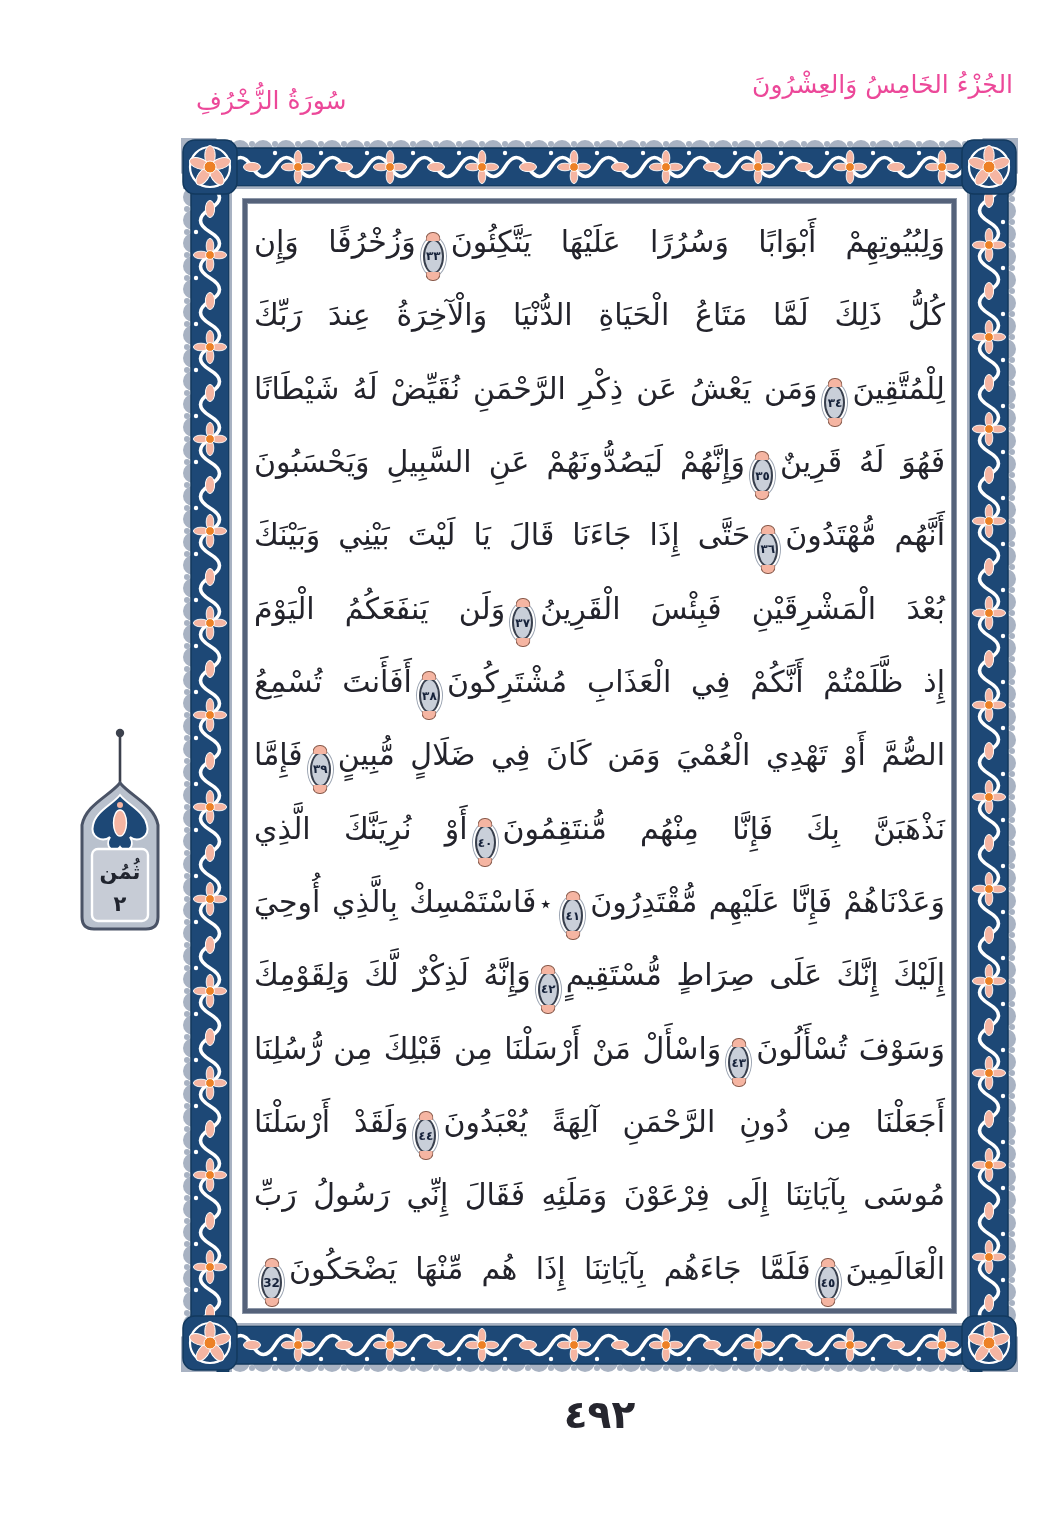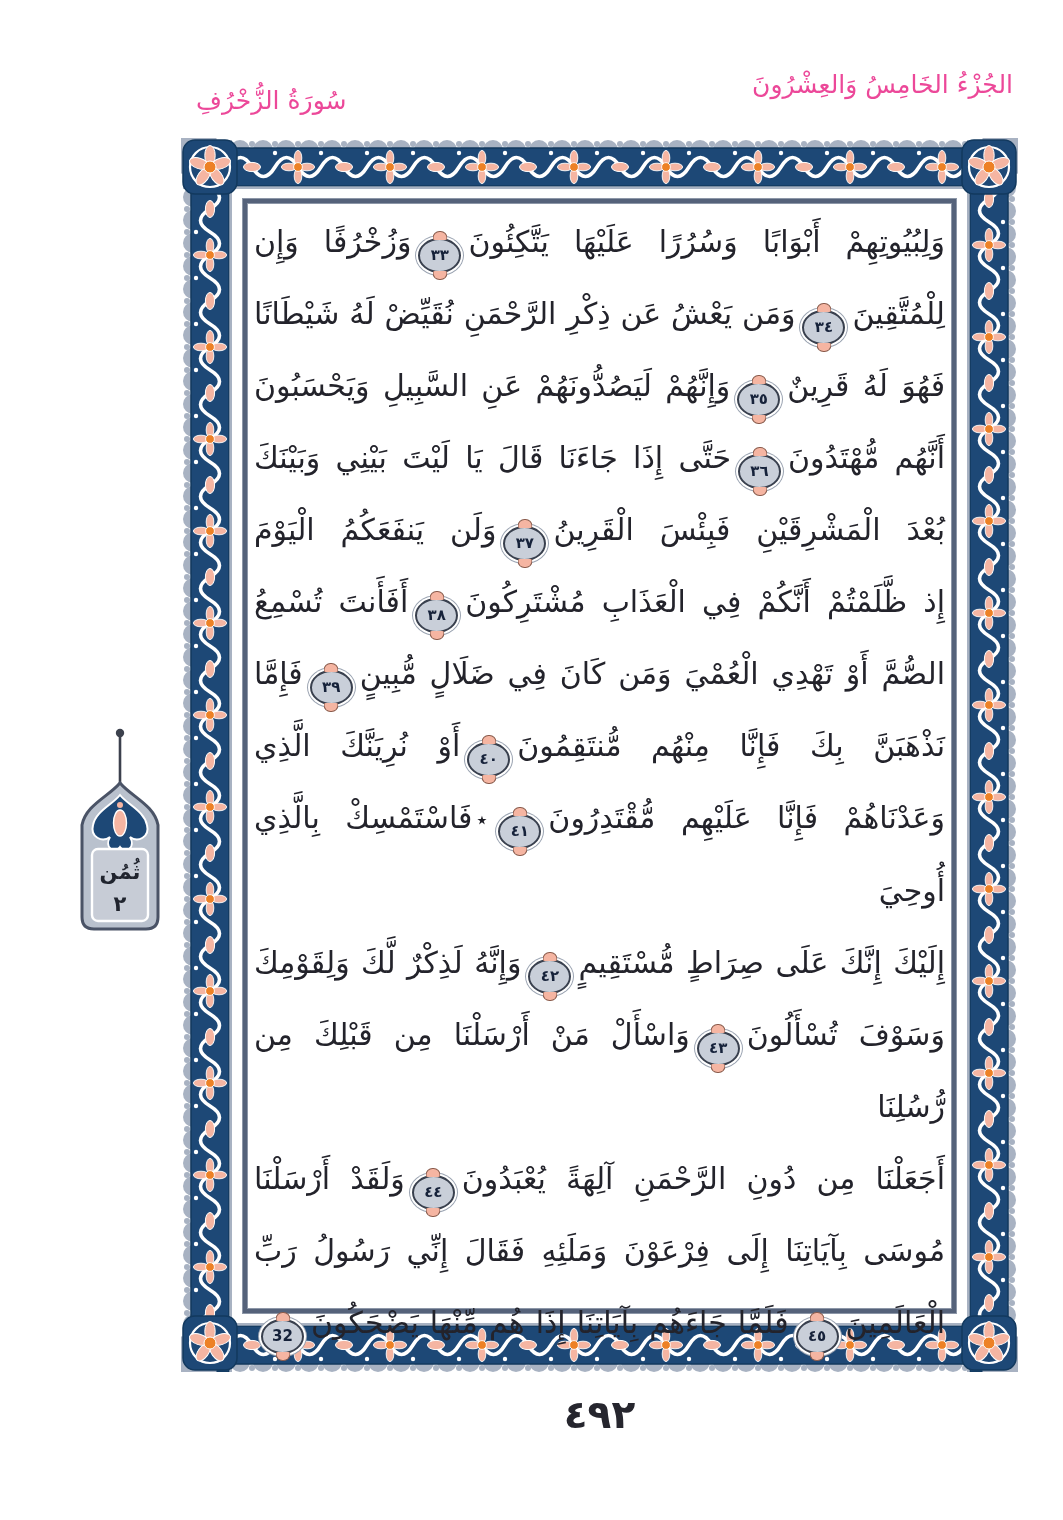--- a/index.html
+++ b/index.html
@@ -36,23 +36,23 @@
      box-shadow:0 0 0 1px #8d97a8, inset 0 0 0 1px #8d97a8;z-index:2;}
 
   
   .text-block{position:absolute;left:254px;top:206px;width:691px;height:1100px;
      display:flex;flex-direction:column;z-index:4;direction:rtl;}
   .qline{flex:1;font-size:30px;line-height:72px;color:var(--ink);
      text-align:justify;text-align-last:justify;text-justify:inter-word;
      white-space:normal;overflow:visible;font-weight:500;}
   .qline .seg{display:inline;}
   .aya{display:inline-flex;align-items:center;justify-content:center;
-     width:43px;height:35px;border-radius:50%;background:var(--marker-fill);
+     width:21px;height:35px;border-radius:50%;background:var(--marker-fill);
      border:2px solid #39404e;box-shadow:0 0 0 2px #fff, 0 0 0 3px #9aa3b1;
-     font-size:15px;font-weight:700;color:#16223a;vertical-align:-8px;
+     font-size:12px;font-weight:700;color:#16223a;vertical-align:-8px;
      margin:0 7px;position:relative;line-height:normal;}
   .aya::before{content:"";position:absolute;top:-9px;left:50%;
      transform:translateX(-50%);width:13px;height:8px;background:var(--salmon);
      border-radius:7px 7px 2px 2px;border:1px solid #8a5c4d;border-bottom:none;}
   .aya::after{content:"";position:absolute;bottom:-9px;left:50%;
      transform:translateX(-50%);width:13px;height:8px;background:var(--salmon);
      border-radius:2px 2px 7px 7px;border:1px solid #8a5c4d;border-top:none;}
   .hizb-star{font-size:20px;color:#1c1c24;margin:0 4px;vertical-align:2px;}
 
   
@@ -1006,20 +1006,21 @@
         <g transform="rotate(288 29 29)">
           <ellipse cx="29" cy="17.5" rx="5.2" ry="10" fill="#f5b5a2" stroke="#fff" stroke-width="1"></ellipse>
         </g>
     <circle cx="29" cy="29" r="6" fill="#ed8125" stroke="#fff" stroke-width="1"></circle>
   </svg></div>
 
   <div class="inner-frame"></div>
 
   <div class="text-block" id="lines">
       <div class="qline"><span class="seg">وَلِبُيُوتِهِمْ أَبْوَابًا وَسُرُرًا عَلَيْهَا يَتَّكِئُونَ</span><span class="aya">٣٣</span><span class="seg">وَزُخْرُفًا وَإِن</span></div>
+      <div class="qline"><span class="seg">كُلُّ ذَلِكَ لَمَّا مَتَاعُ الْحَيَاةِ الدُّنْيَا وَالْآخِرَةُ عِندَ رَبِّكَ</span></div>
       <div class="qline"><span class="seg">لِلْمُتَّقِينَ</span><span class="aya">٣٤</span><span class="seg">وَمَن يَعْشُ عَن ذِكْرِ الرَّحْمَنِ نُقَيِّضْ لَهُ شَيْطَانًا</span></div>
       <div class="qline"><span class="seg">فَهُوَ لَهُ قَرِينٌ</span><span class="aya">٣٥</span><span class="seg">وَإِنَّهُمْ لَيَصُدُّونَهُمْ عَنِ السَّبِيلِ وَيَحْسَبُونَ</span></div>
       <div class="qline"><span class="seg">أَنَّهُم مُّهْتَدُونَ</span><span class="aya">٣٦</span><span class="seg">حَتَّى إِذَا جَاءَنَا قَالَ يَا لَيْتَ بَيْنِي وَبَيْنَكَ</span></div>
       <div class="qline"><span class="seg">بُعْدَ الْمَشْرِقَيْنِ فَبِئْسَ الْقَرِينُ</span><span class="aya">٣٧</span><span class="seg">وَلَن يَنفَعَكُمُ الْيَوْمَ</span></div>
       <div class="qline"><span class="seg">إِذ ظَّلَمْتُمْ أَنَّكُمْ فِي الْعَذَابِ مُشْتَرِكُونَ</span><span class="aya">٣٨</span><span class="seg">أَفَأَنتَ تُسْمِعُ</span></div>
       <div class="qline"><span class="seg">الصُّمَّ أَوْ تَهْدِي الْعُمْيَ وَمَن كَانَ فِي ضَلَالٍ مُّبِينٍ</span><span class="aya">٣٩</span><span class="seg">فَإِمَّا</span></div>
       <div class="qline"><span class="seg">نَذْهَبَنَّ بِكَ فَإِنَّا مِنْهُم مُّنتَقِمُونَ</span><span class="aya">٤٠</span><span class="seg">أَوْ نُرِيَنَّكَ الَّذِي</span></div>
       <div class="qline"><span class="seg">وَعَدْنَاهُمْ فَإِنَّا عَلَيْهِم مُّقْتَدِرُونَ</span><span class="aya">٤١</span><span class="hizb-star">٭</span><span class="seg">فَاسْتَمْسِكْ بِالَّذِي أُوحِيَ</span></div>
       <div class="qline"><span class="seg">إِلَيْكَ إِنَّكَ عَلَى صِرَاطٍ مُّسْتَقِيمٍ</span><span class="aya">٤٢</span><span class="seg">وَإِنَّهُ لَذِكْرٌ لَّكَ وَلِقَوْمِكَ</span></div>
       <div class="qline"><span class="seg">وَسَوْفَ تُسْأَلُونَ</span><span class="aya">٤٣</span><span class="seg">وَاسْأَلْ مَنْ أَرْسَلْنَا مِن قَبْلِكَ مِن رُّسُلِنَا</span></div>

